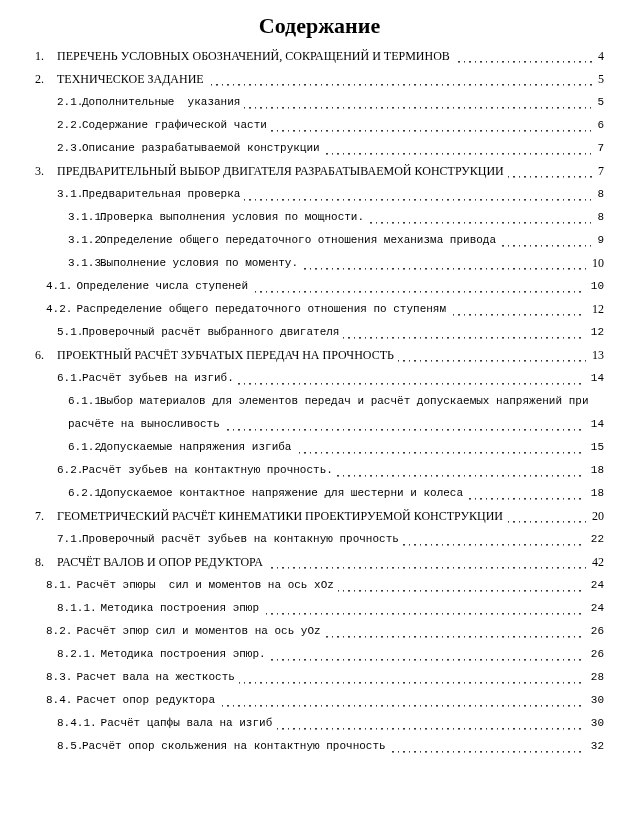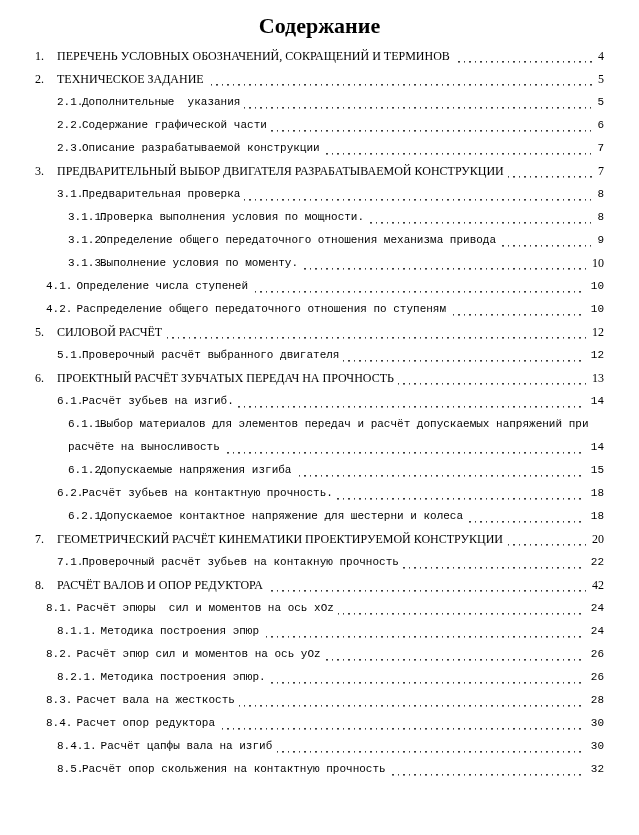--- a/index.html
+++ b/index.html
@@ -97,21 +97,21 @@
       <div class="row l1 compact">
         <span class="fillwrap"><span class="pg">10</span></span>
       </div>
       <div class="row l2 compact">
         <span class="fillwrap"><span class="txt"><span class="num">4.1.</span><span class="lab">Определение числа ступеней</span></span><span class="pg">10</span></span>
       </div>
       <div class="row l2 compact">
         <span class="fillwrap"><span class="txt"><span class="num">4.2.</span><span class="lab">Распределение общего передаточного отношения по ступеням</span></span><span class="pg">10</span></span>
       </div>
       <div class="row l1 tab">
-        <span class="fillwrap"><span class="txt"><span class="num">5.</span><span class="lab">СИЛОВОЙ РАСЧЁТ</span></span><span class="pg">12</span></span>
+        <span class="fillwrap"><span class="pg">12</span></span>
       </div>
       <div class="row l2 tab">
         <span class="fillwrap"><span class="txt"><span class="num">5.1.</span><span class="lab">Проверочный расчёт выбранного двигателя</span></span><span class="pg">12</span></span>
       </div>
       <div class="row l1 tab">
         <span class="fillwrap"><span class="txt"><span class="num">6.</span><span class="lab">ПРОЕКТНЫЙ РАСЧЁТ ЗУБЧАТЫХ ПЕРЕДАЧ НА ПРОЧНОСТЬ</span></span><span class="pg">13</span></span>
       </div>
       <div class="row l2 tab">
         <span class="fillwrap"><span class="txt"><span class="num">6.1.</span><span class="lab">Расчёт зубьев на изгиб.</span></span><span class="pg">14</span></span>
       </div>

